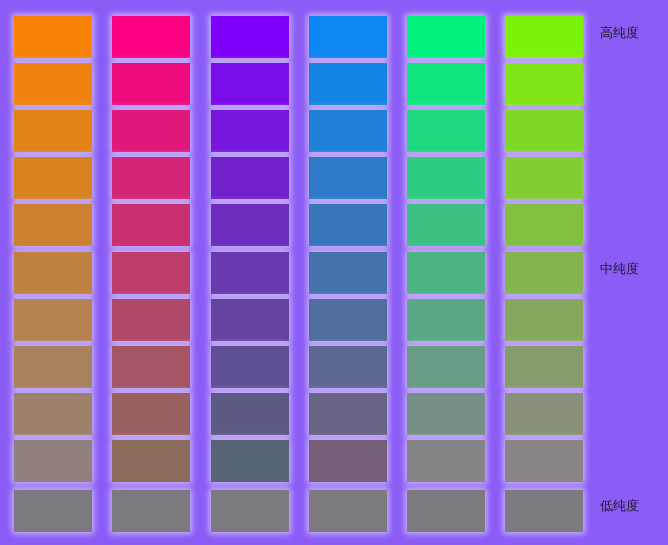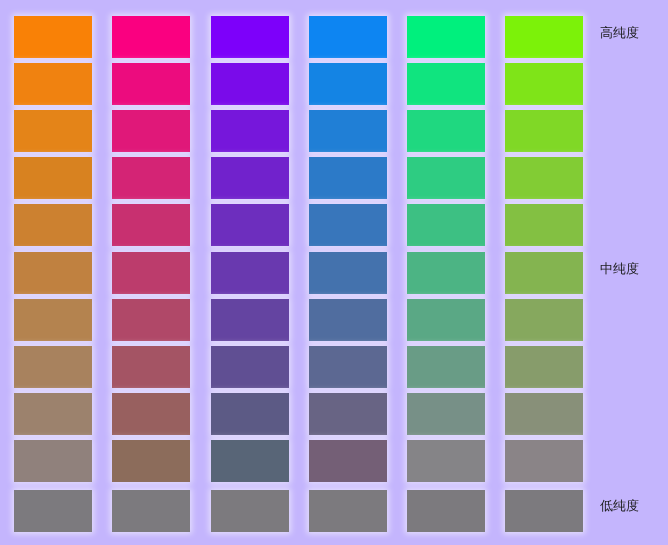--- a/index.html
+++ b/index.html
@@ -14,21 +14,21 @@
     font-family: "DejaVu Sans", "Liberation Sans", sans-serif;
     position: relative;
   }
 
   #chart {
     position: absolute;
     left: 0;
     top: 0;
     width: 668px;
     height: 545px;
-    background: #c4b5fd;
+    background: #8b5cf6;
   }
 
   .swatch-grid {
     position: absolute;
     left: 0;
     top: 0;
     width: 668px;
     height: 545px;
   }
 

